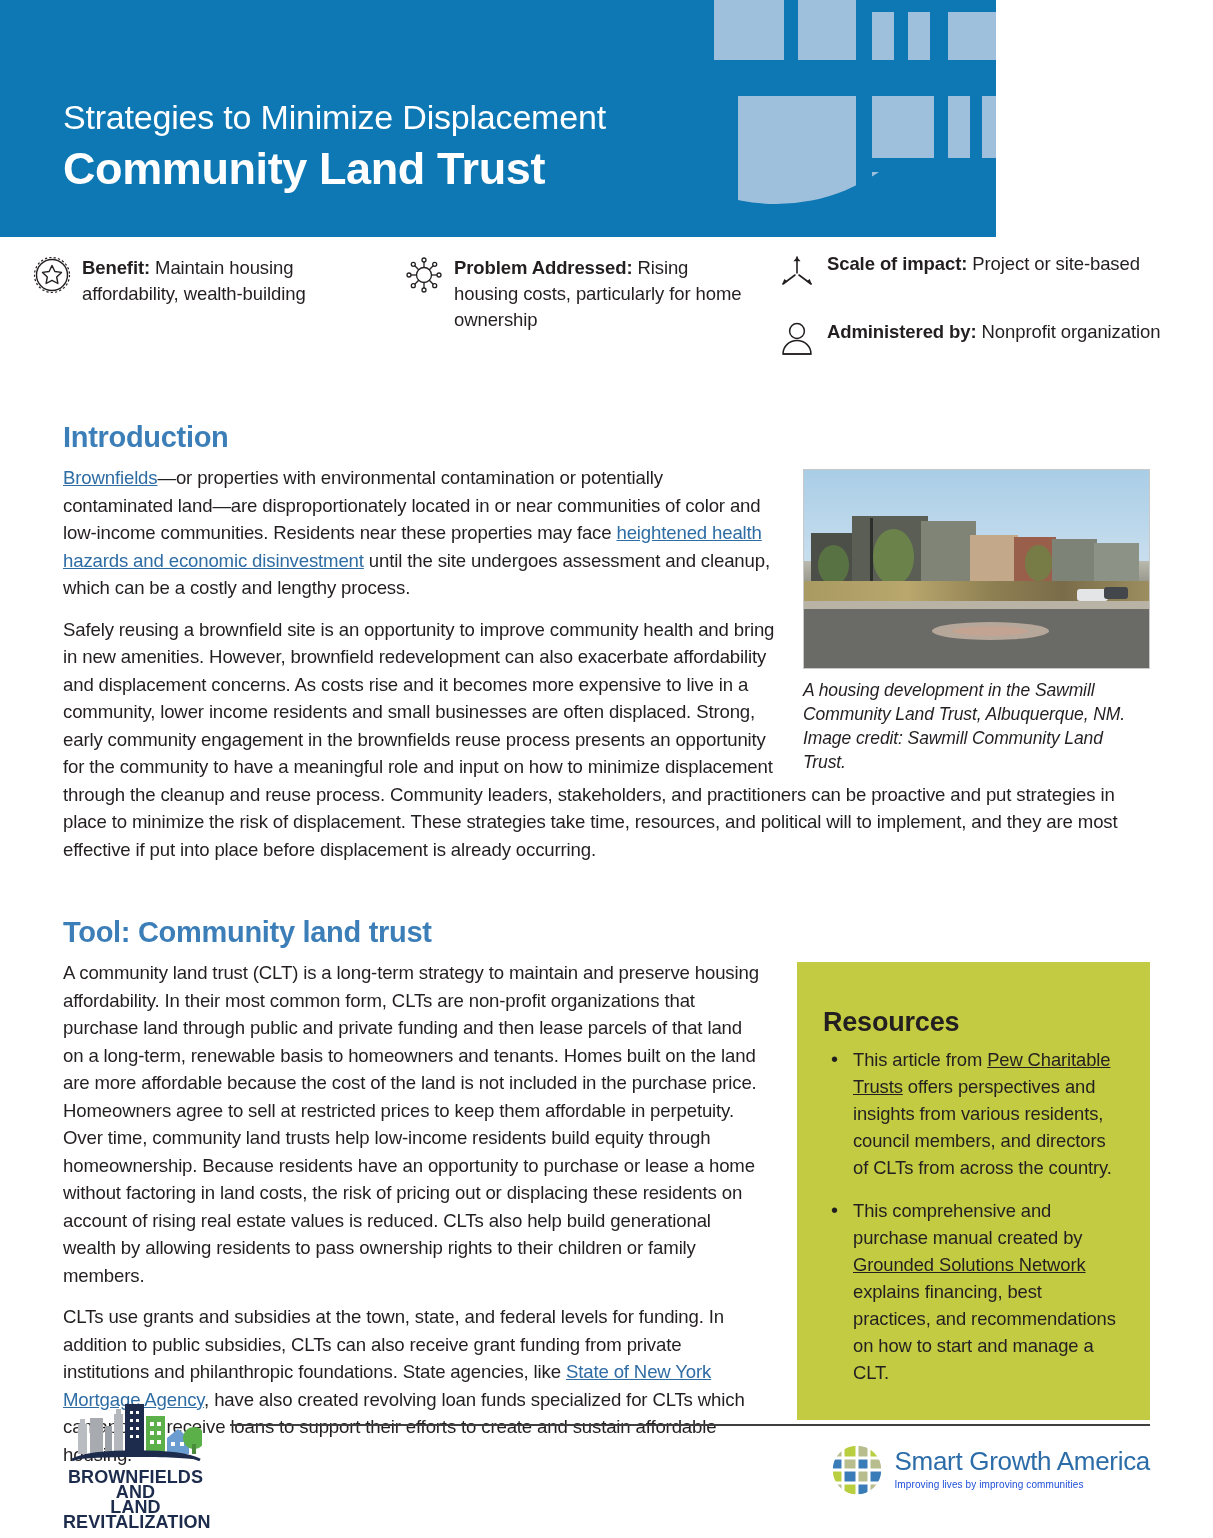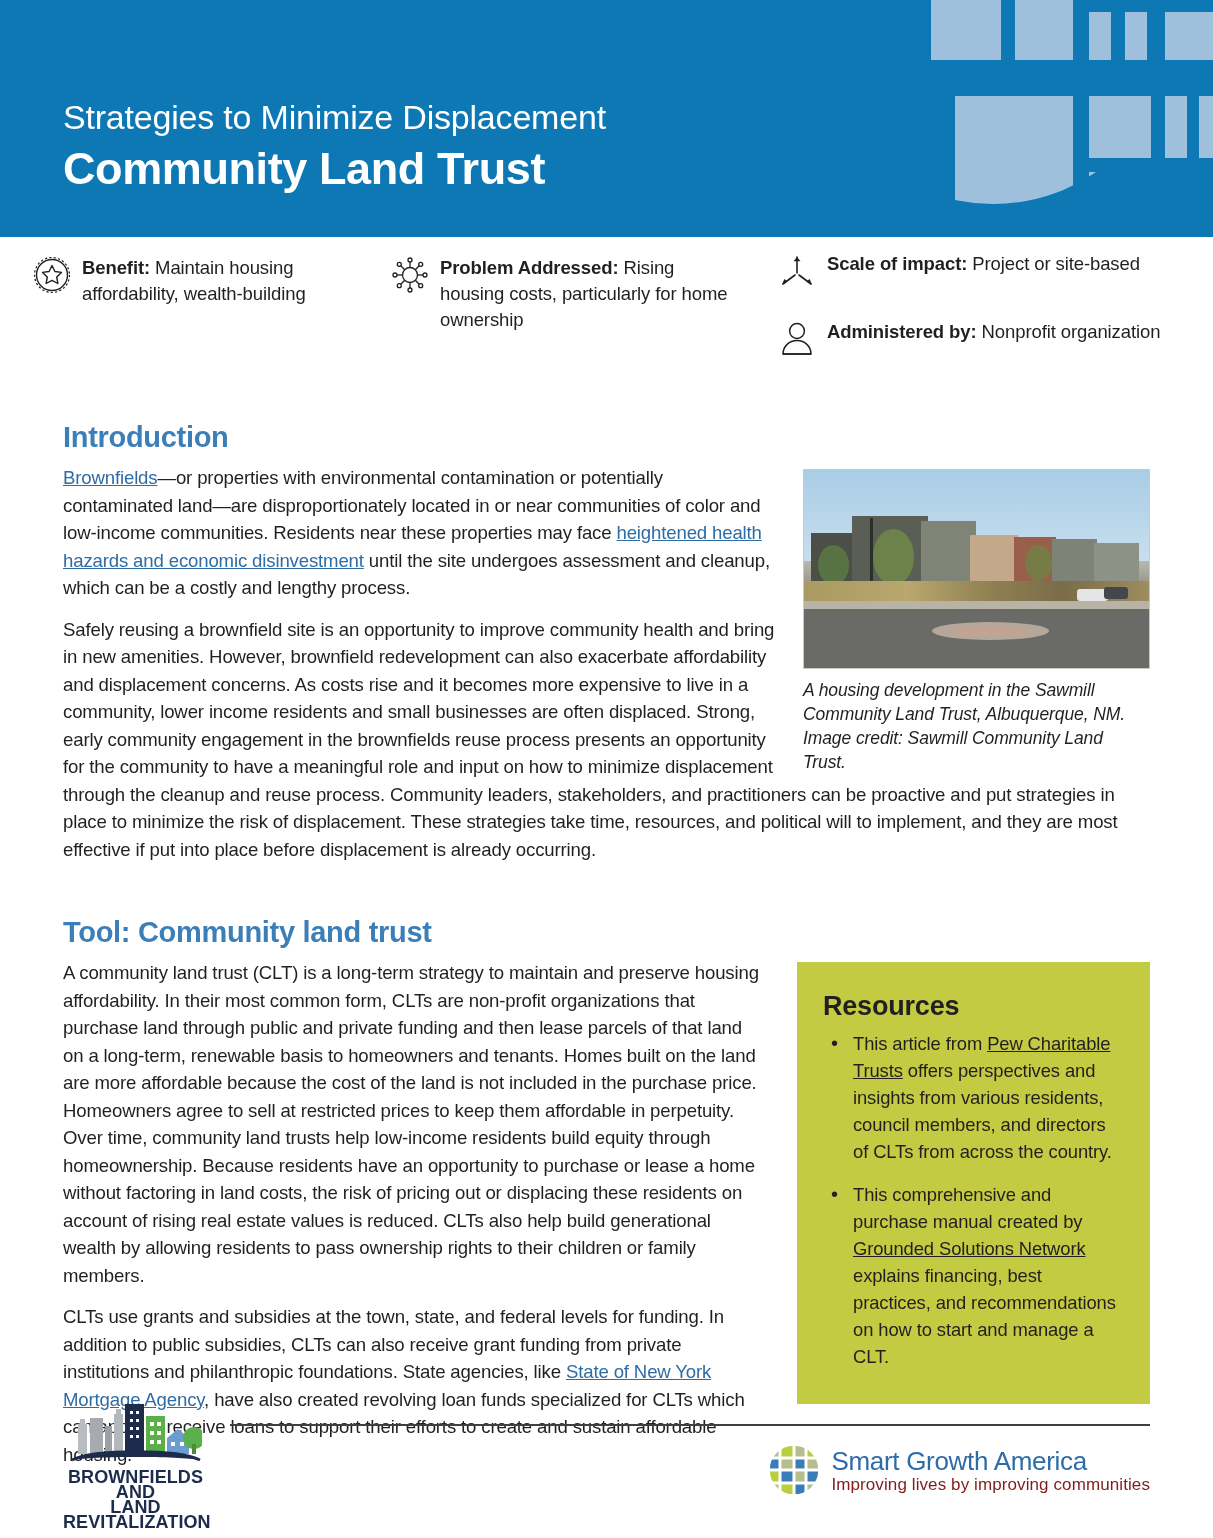--- a/index.html
+++ b/index.html
@@ -12,21 +12,21 @@
     height: 1538px;
     font-family: "Liberation Sans", sans-serif;
     color: #231f20;
     position: relative;
     overflow: hidden;
   }
 
   
   .header {
     position: relative;
-    width: 1213px;
+    width: 996px;
     height: 237px;
     background: #0d78b4;
     overflow: hidden;
   }
   .header-graphic {
     position: absolute;
     top: 0;
     right: 0;
     width: 320px;
     height: 230px;
@@ -81,21 +81,21 @@
   }
   .info-text {
     font-size: 18.5px;
     line-height: 26px;
     color: #231f20;
     letter-spacing: -0.1px;
   }
   .info-text b { font-weight: 700; }
 
   #info-benefit   { left: 30px;  top: 14px;  width: 360px; }
-  #info-problem   { left: 388px; top: 14px;  width: 350px; }
+  #info-problem   { left: 402px; top: 14px;  width: 350px; }
   #info-scale     { left: 775px; top: 10px;  width: 400px; }
   #info-admin     { left: 775px; top: 78px;  width: 400px; }
 
   
   .content {
     position: relative;
     padding: 0 63px;
   }
   h2.section-heading {
     color: #3c7eb8;
@@ -172,21 +172,21 @@
     width: 353px;
     background: #c2cb41;
     padding: 28px 26px 34px 22px;
     margin: 3px 0 10px 30px;
   }
   .resources-title {
     font-size: 27px;
     line-height: 32px;
     font-weight: 700;
     color: #231f20;
-    margin: 0 0 8px 4px;
+    margin: 16px 0 8px 4px;
     letter-spacing: -0.2px;
   }
   ul.resources-list {
     margin: 0;
     padding-left: 34px;
     list-style: none;
   }
   ul.resources-list li {
     position: relative;
     font-size: 18.4px;
@@ -244,23 +244,23 @@
     align-items: center;
   }
   .sga-mark { width: 52px; height: 52px; flex: 0 0 52px; margin-right: 11px; }
   .sga-name {
     font-size: 26px;
     line-height: 28px;
     color: #2c6ca8;
     letter-spacing: -0.3px;
   }
   .sga-tag {
-    font-size: 17px;
+    font-size: 10px;
     line-height: 16px;
-    color: #7f1d1d;
+    color: #1d4ed8;
     letter-spacing: 0.1px;
     margin-top: 2px;
   }
   .clearfix::after { content:""; display:block; clear:both; }
 </style>
 </head>
 <body>
 
 <div class="header">
   <div class="header-graphic">

